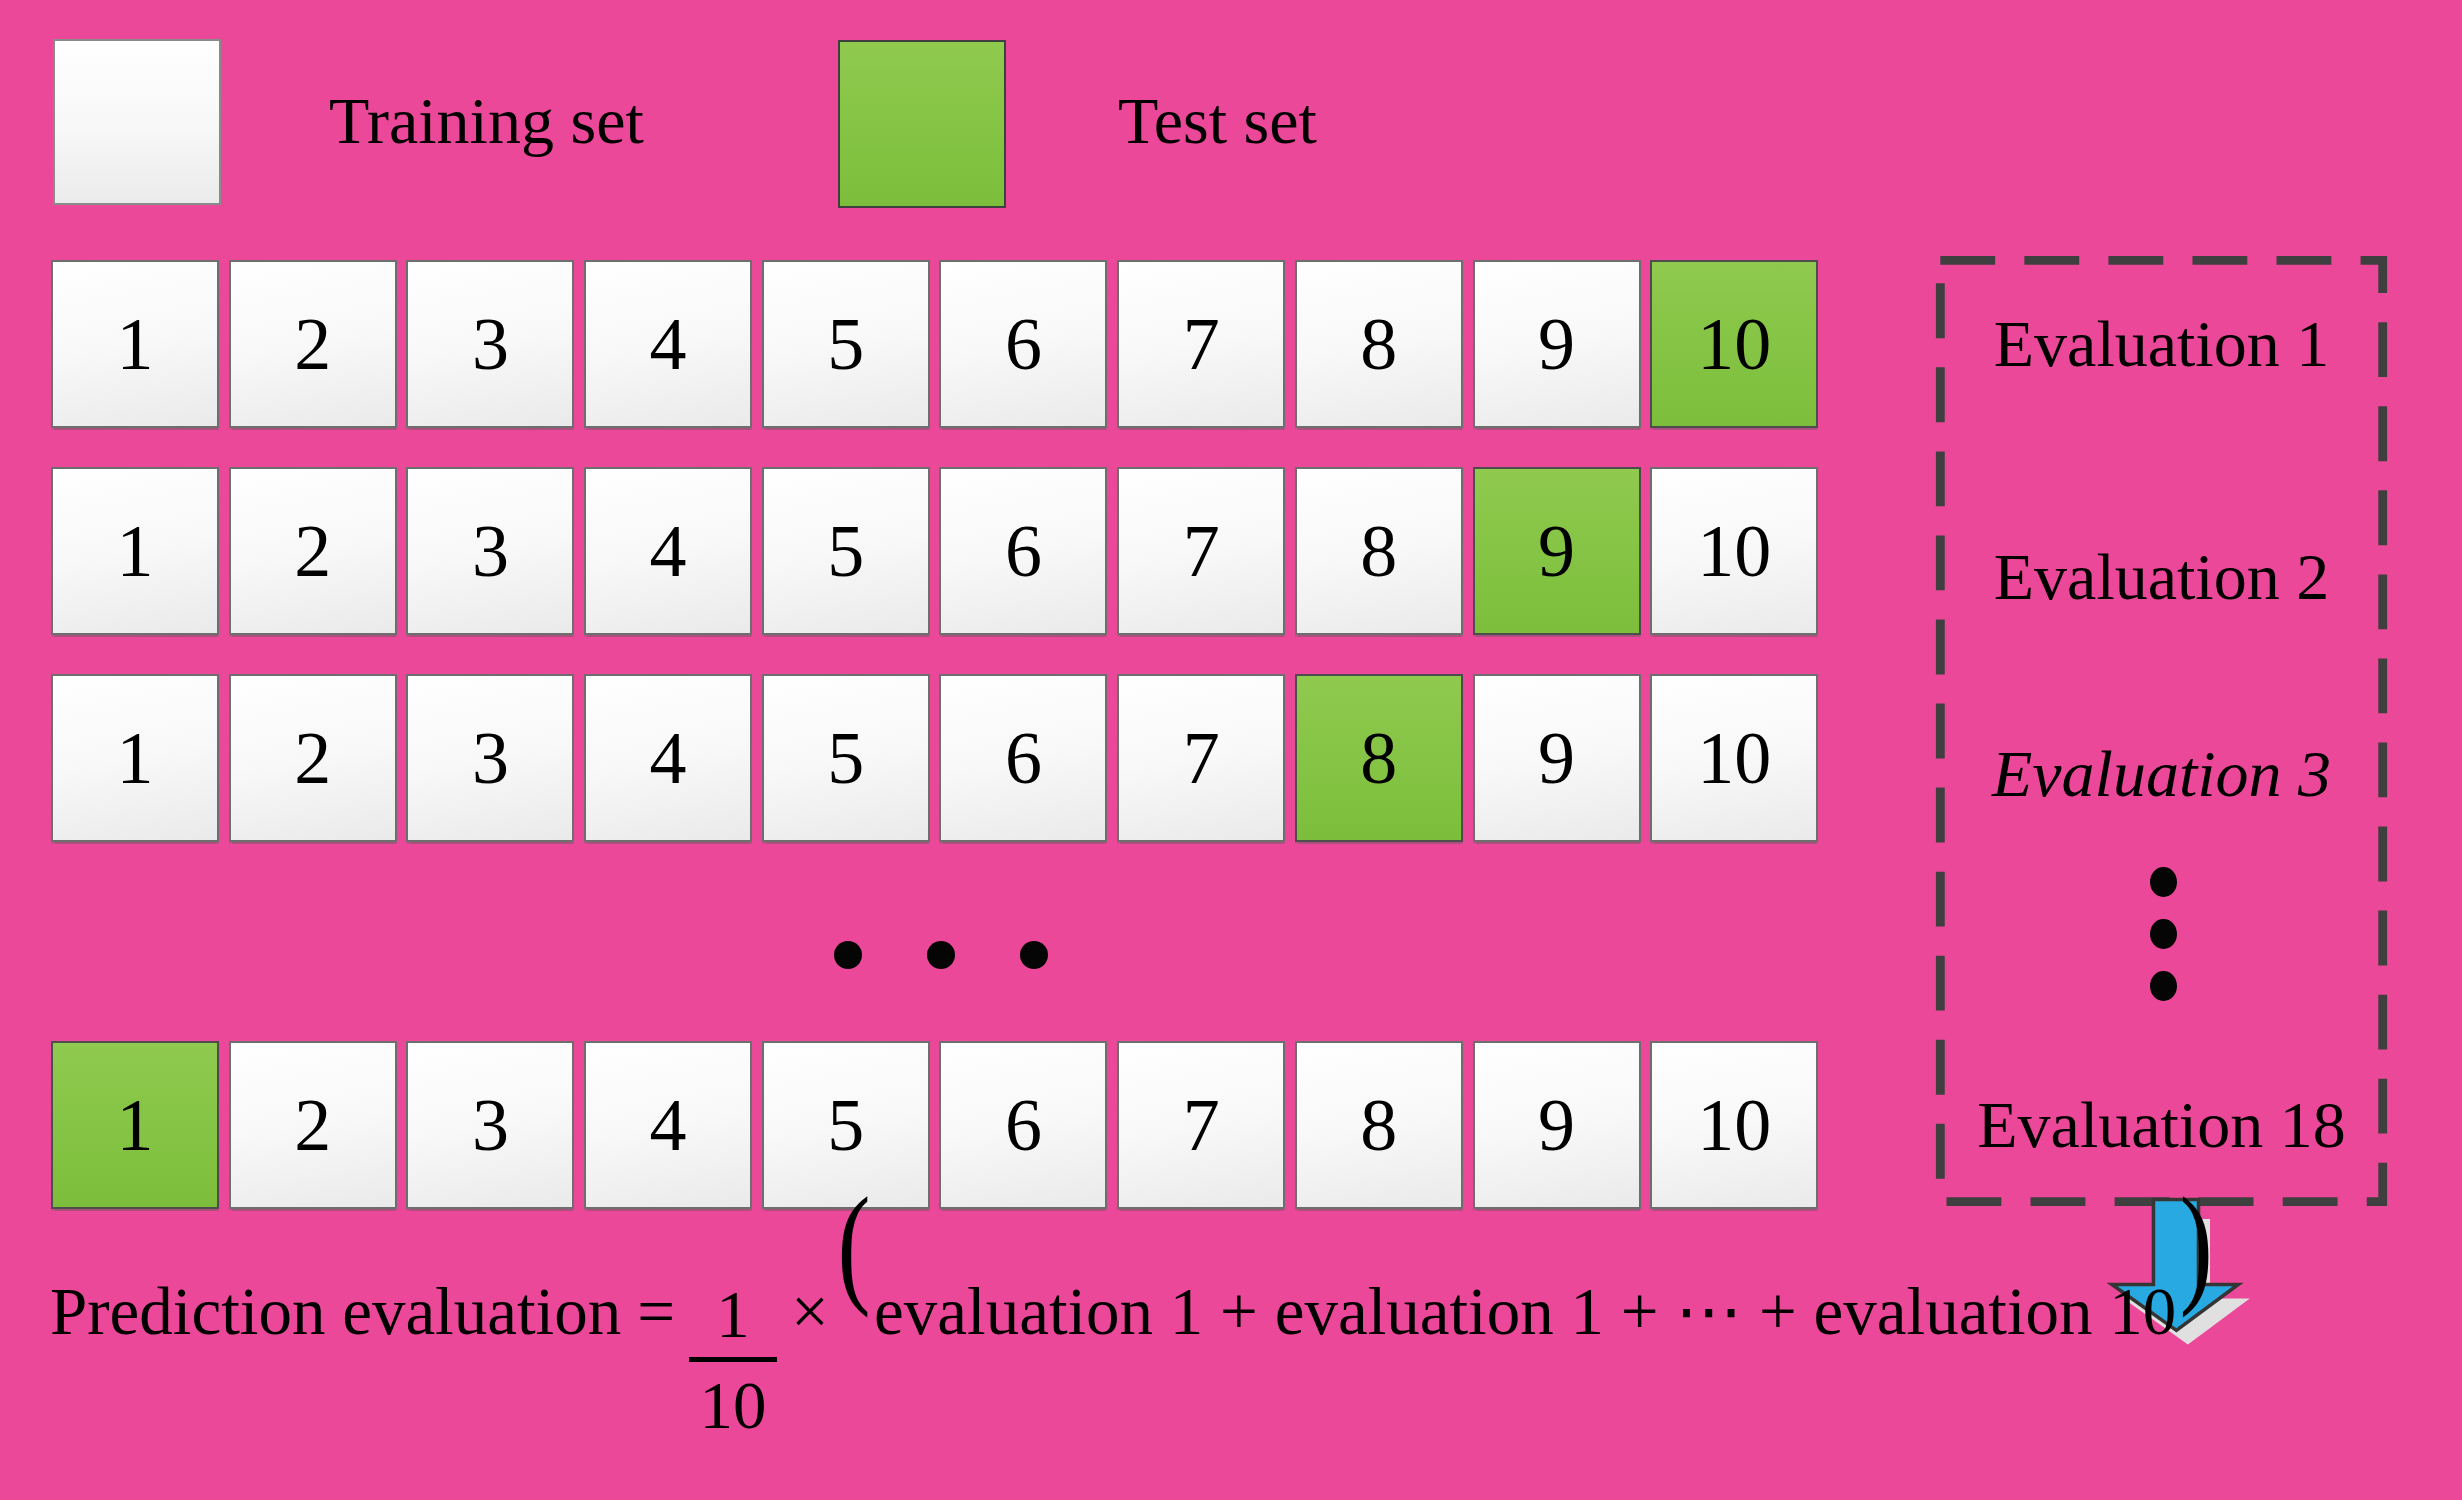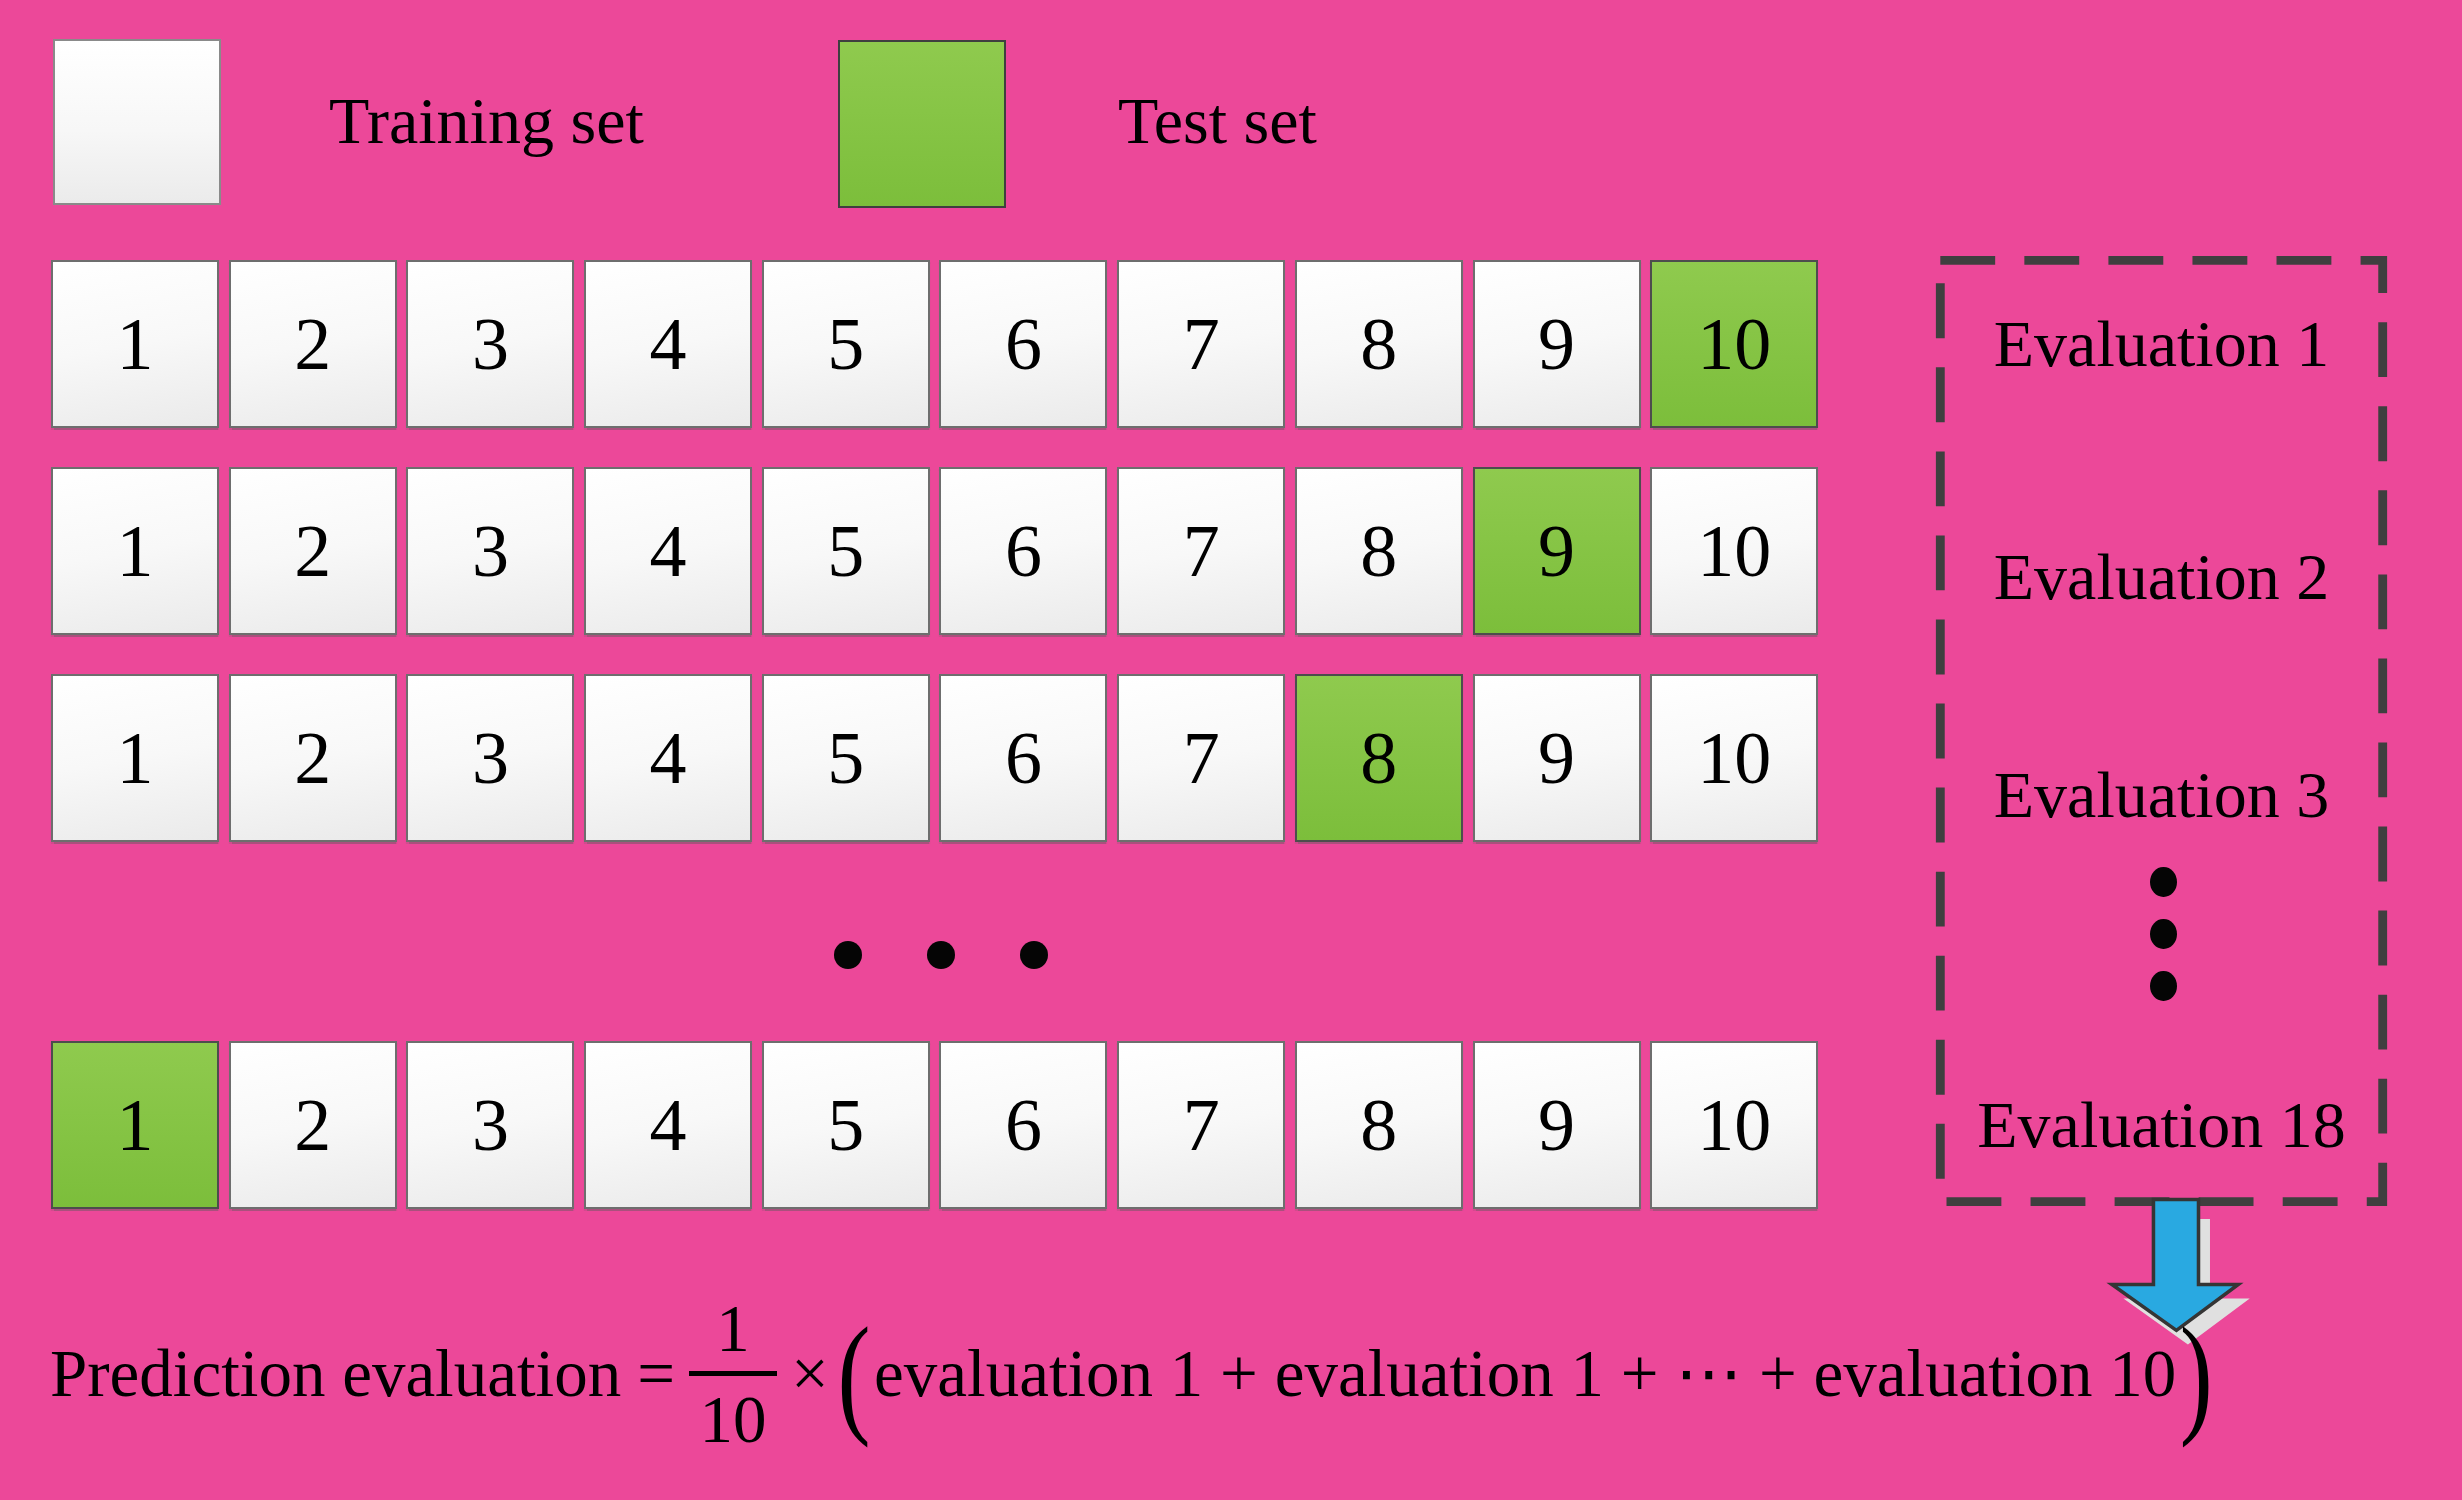--- a/index.html
+++ b/index.html
@@ -61,21 +61,21 @@
   .eval-label{
     position:absolute;left:1935px;width:453px;height:168px;
     display:flex;align-items:center;justify-content:center;
     font-size:66px;white-space:nowrap;
   }
   
   .arrow-svg{position:absolute;left:2079px;top:1189px;}
   
   .formula{
     position:absolute;left:50px;top:1278px;height:191px;
-    display:flex;align-items:center;white-space:nowrap;
+    display:flex;white-space:nowrap;
     font-size:67px;line-height:1;
   }
   .formula .eq{margin:0 14px 0 16px;}
   .frac{
     display:inline-flex;flex-direction:column;align-items:center;
     line-height:1.08;
   }
   .frac-bar{width:88px;height:4.4px;background:#000;margin:7px 0;}
   .formula .times{margin:0 8.8px 0 14px;}
   .paren{
@@ -152,21 +152,21 @@
     <div class="dot"></div>
   </div>
 
   <svg class="eval-panel-svg" width="453" height="952" viewBox="0 0 512 1076">
     <rect x="6" y="6" width="500" height="1064" fill="none" style="stroke:var(--dash)" stroke-width="10" stroke-dasharray="62 33"></rect>
   </svg>
 
   <div id="eval-labels">
       <div class="eval-label" style="top: 260px;">Evaluation 1</div>
       <div class="eval-label" style="top: 493px;">Evaluation 2</div>
-      <div class="eval-label" style="top: 711px;">Evaluation 3</div>
+      <div class="eval-label" style="top: 690px; font-style: italic;">Evaluation 3</div>
       <div class="eval-label" style="top: 1041px;">Evaluation 18</div>
     </div>
 
   <div class="v-ellipsis">
     <div class="dot"></div>
     <div class="dot"></div>
     <div class="dot"></div>
   </div>
 
   <svg class="arrow-svg" width="186" height="159" viewBox="0 0 210 180">

